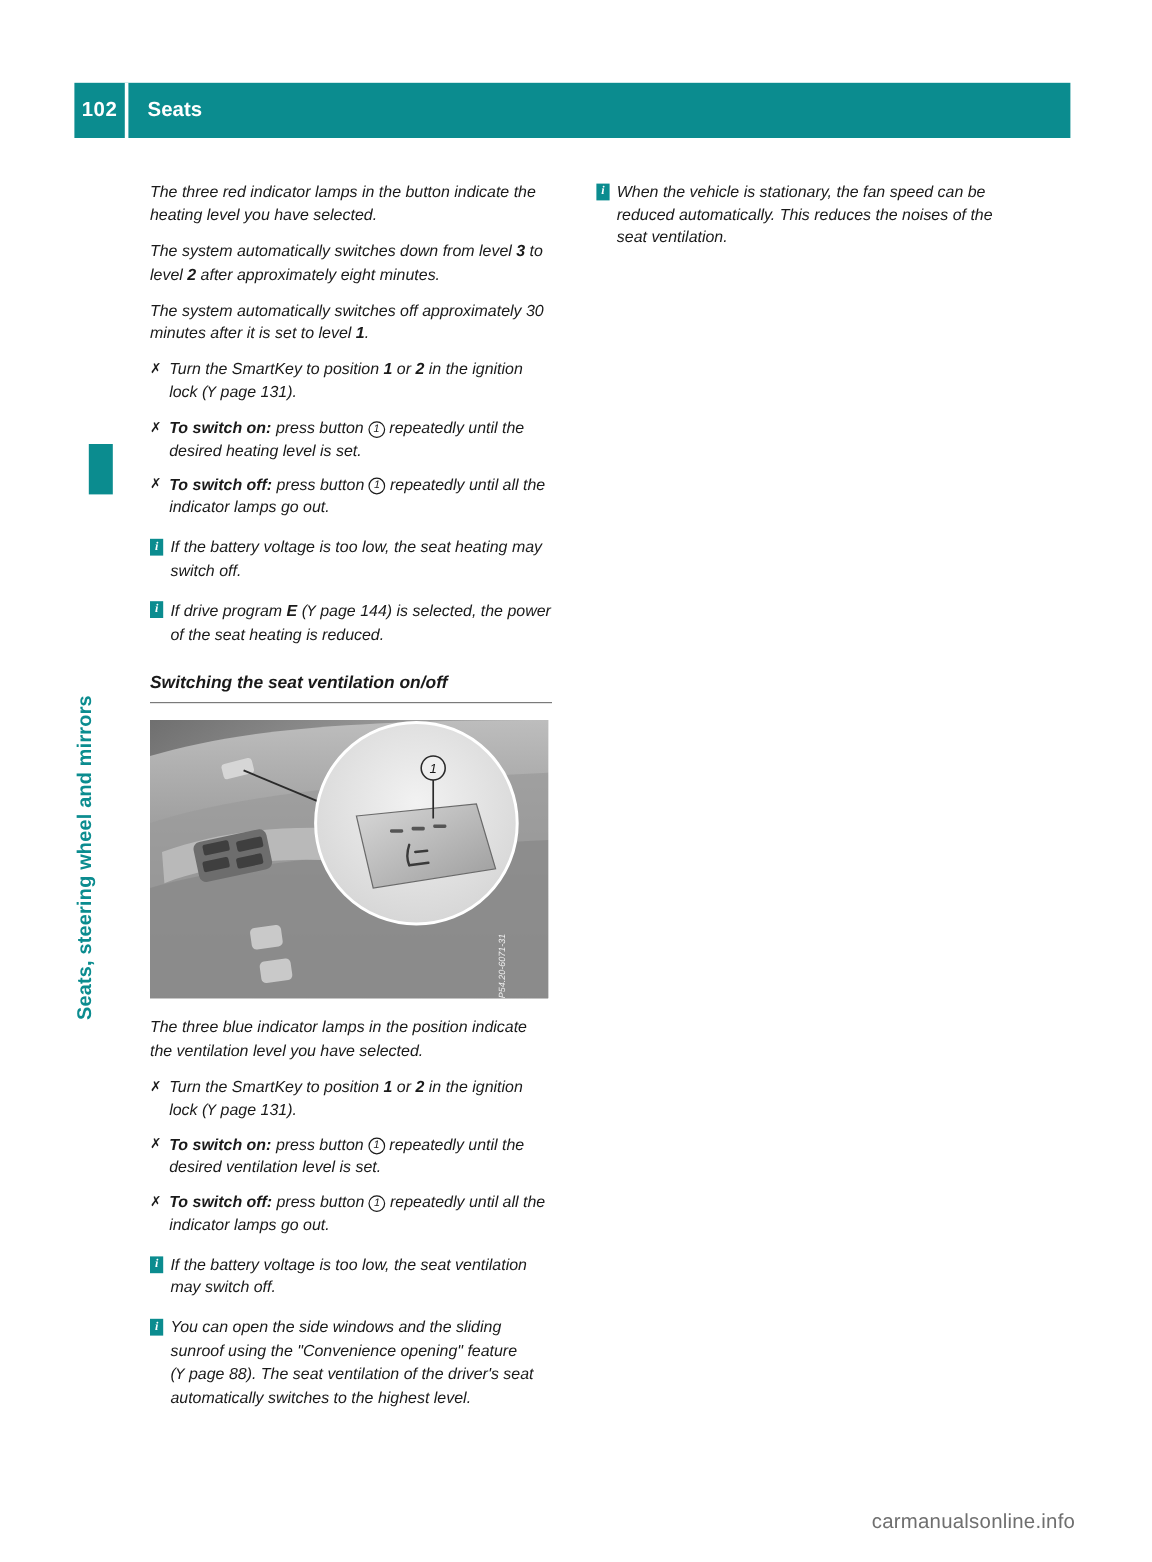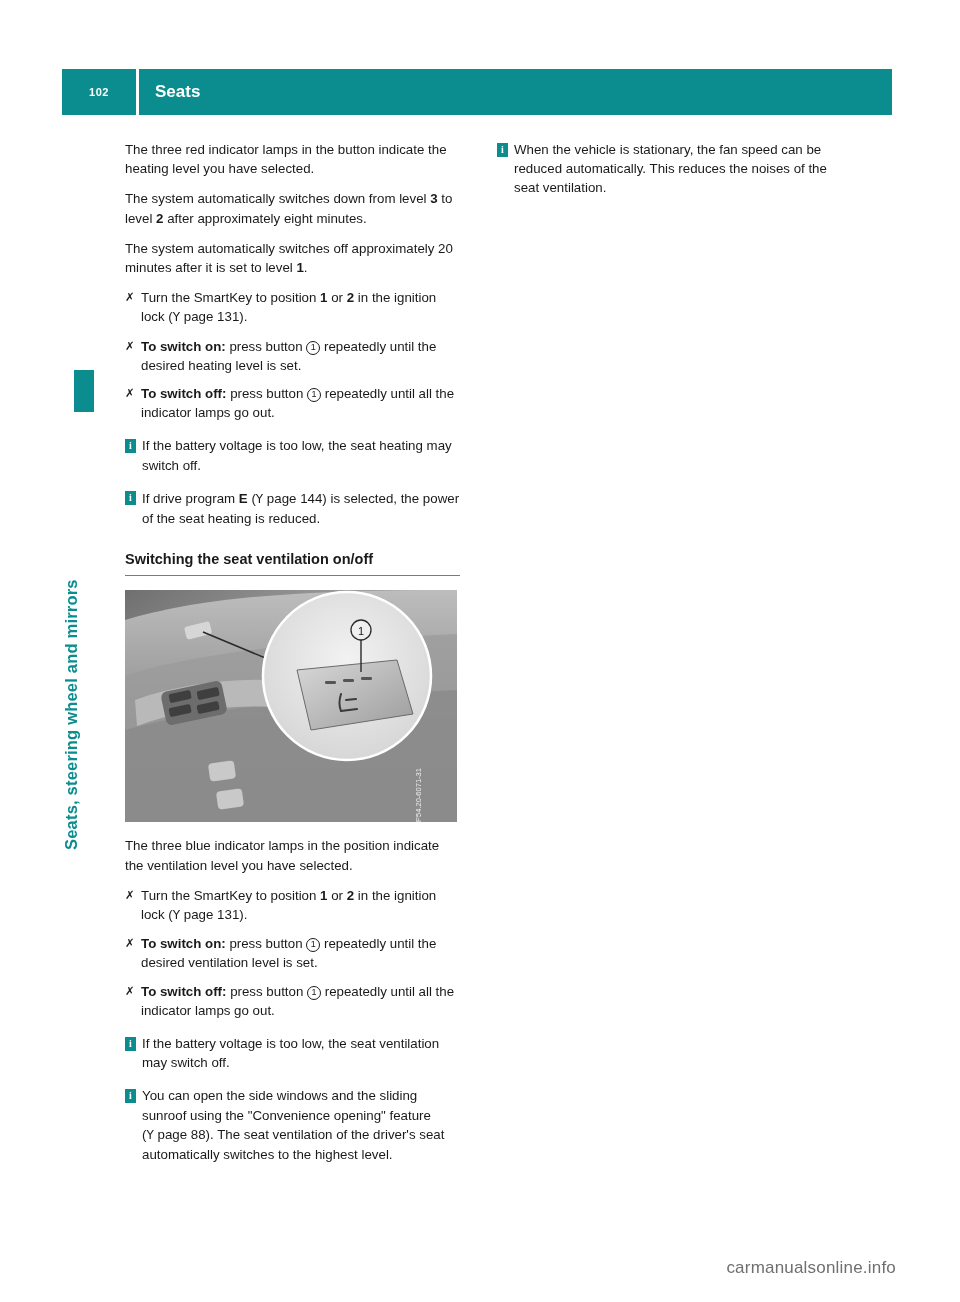--- a/index.html
+++ b/index.html
@@ -21,24 +21,24 @@
     position: absolute;
     left: 62px;
     top: 69px;
     width: 830px;
     height: 46px;
     background: #0b8c8f;
     display: flex;
     align-items: center;
   }
   #page-number {
-    width: 74px;
+    width: 42px;
     text-align: center;
     color: #ffffff;
-    font-size: 11px;
+    font-size: 17px;
     font-weight: bold;
     letter-spacing: 0.5px;
   }
   #header-divider {
     width: 3px;
     align-self: stretch;
     background: #ffffff;
   }
   #header-title {
     padding-left: 16px;
@@ -68,24 +68,25 @@
     font-weight: bold;
     writing-mode: vertical-rl;
     transform: rotate(180deg);
     white-space: nowrap;
     letter-spacing: 0.2px;
   }
 
   
   .column {
     position: absolute;
-    top: 140px;
+    top: 150px;
     font-size: 13.3px;
     line-height: 19.2px;
     color: #1a1a1a;
+    font-style: italic;
   }
   #col-left  { left: 125px; width: 335px; }
   #col-right { left: 497px; width: 340px; }
 
   p { margin: 0 0 0 0; }
   .para { margin-bottom: 11px; }
   .para:last-child { margin-bottom: 0; }
 
   b { font-weight: bold; }
 
@@ -197,21 +198,21 @@
   <p class="para">
     <span>The three red indicator lamps in the button indicate the heating level you have selected.</span>
   </p>
 
   <p class="para">
     <span>The system automatically switches down from level </span><b>3</b><span> to level </span><b>2</b><span> after approximately eight minutes.</span>
   </p>
 
 
   <p class="para">
-    <span>The system automatically switches off approximately 20 minutes after it is set to level </span><b>1</b><span>.</span>
+    <span>The system automatically switches off approximately 30 minutes after it is set to level </span><b>1</b><span>.</span>
   </p>
 
   <div class="step">
     <span class="marker">✗</span>
     <span>Turn the SmartKey to position </span><b>1</b><span> or </span><b>2</b><span> in the ignition lock (</span><span class="yarr">Y</span>&nbsp;<span>page 131</span><span>).</span>
   </div>
 
   <div class="step">
     <span class="marker">✗</span>
     <b>To switch on:</b><span> press button </span><span class="cnum">1</span><span> repeatedly until the desired heating level is set.</span>

